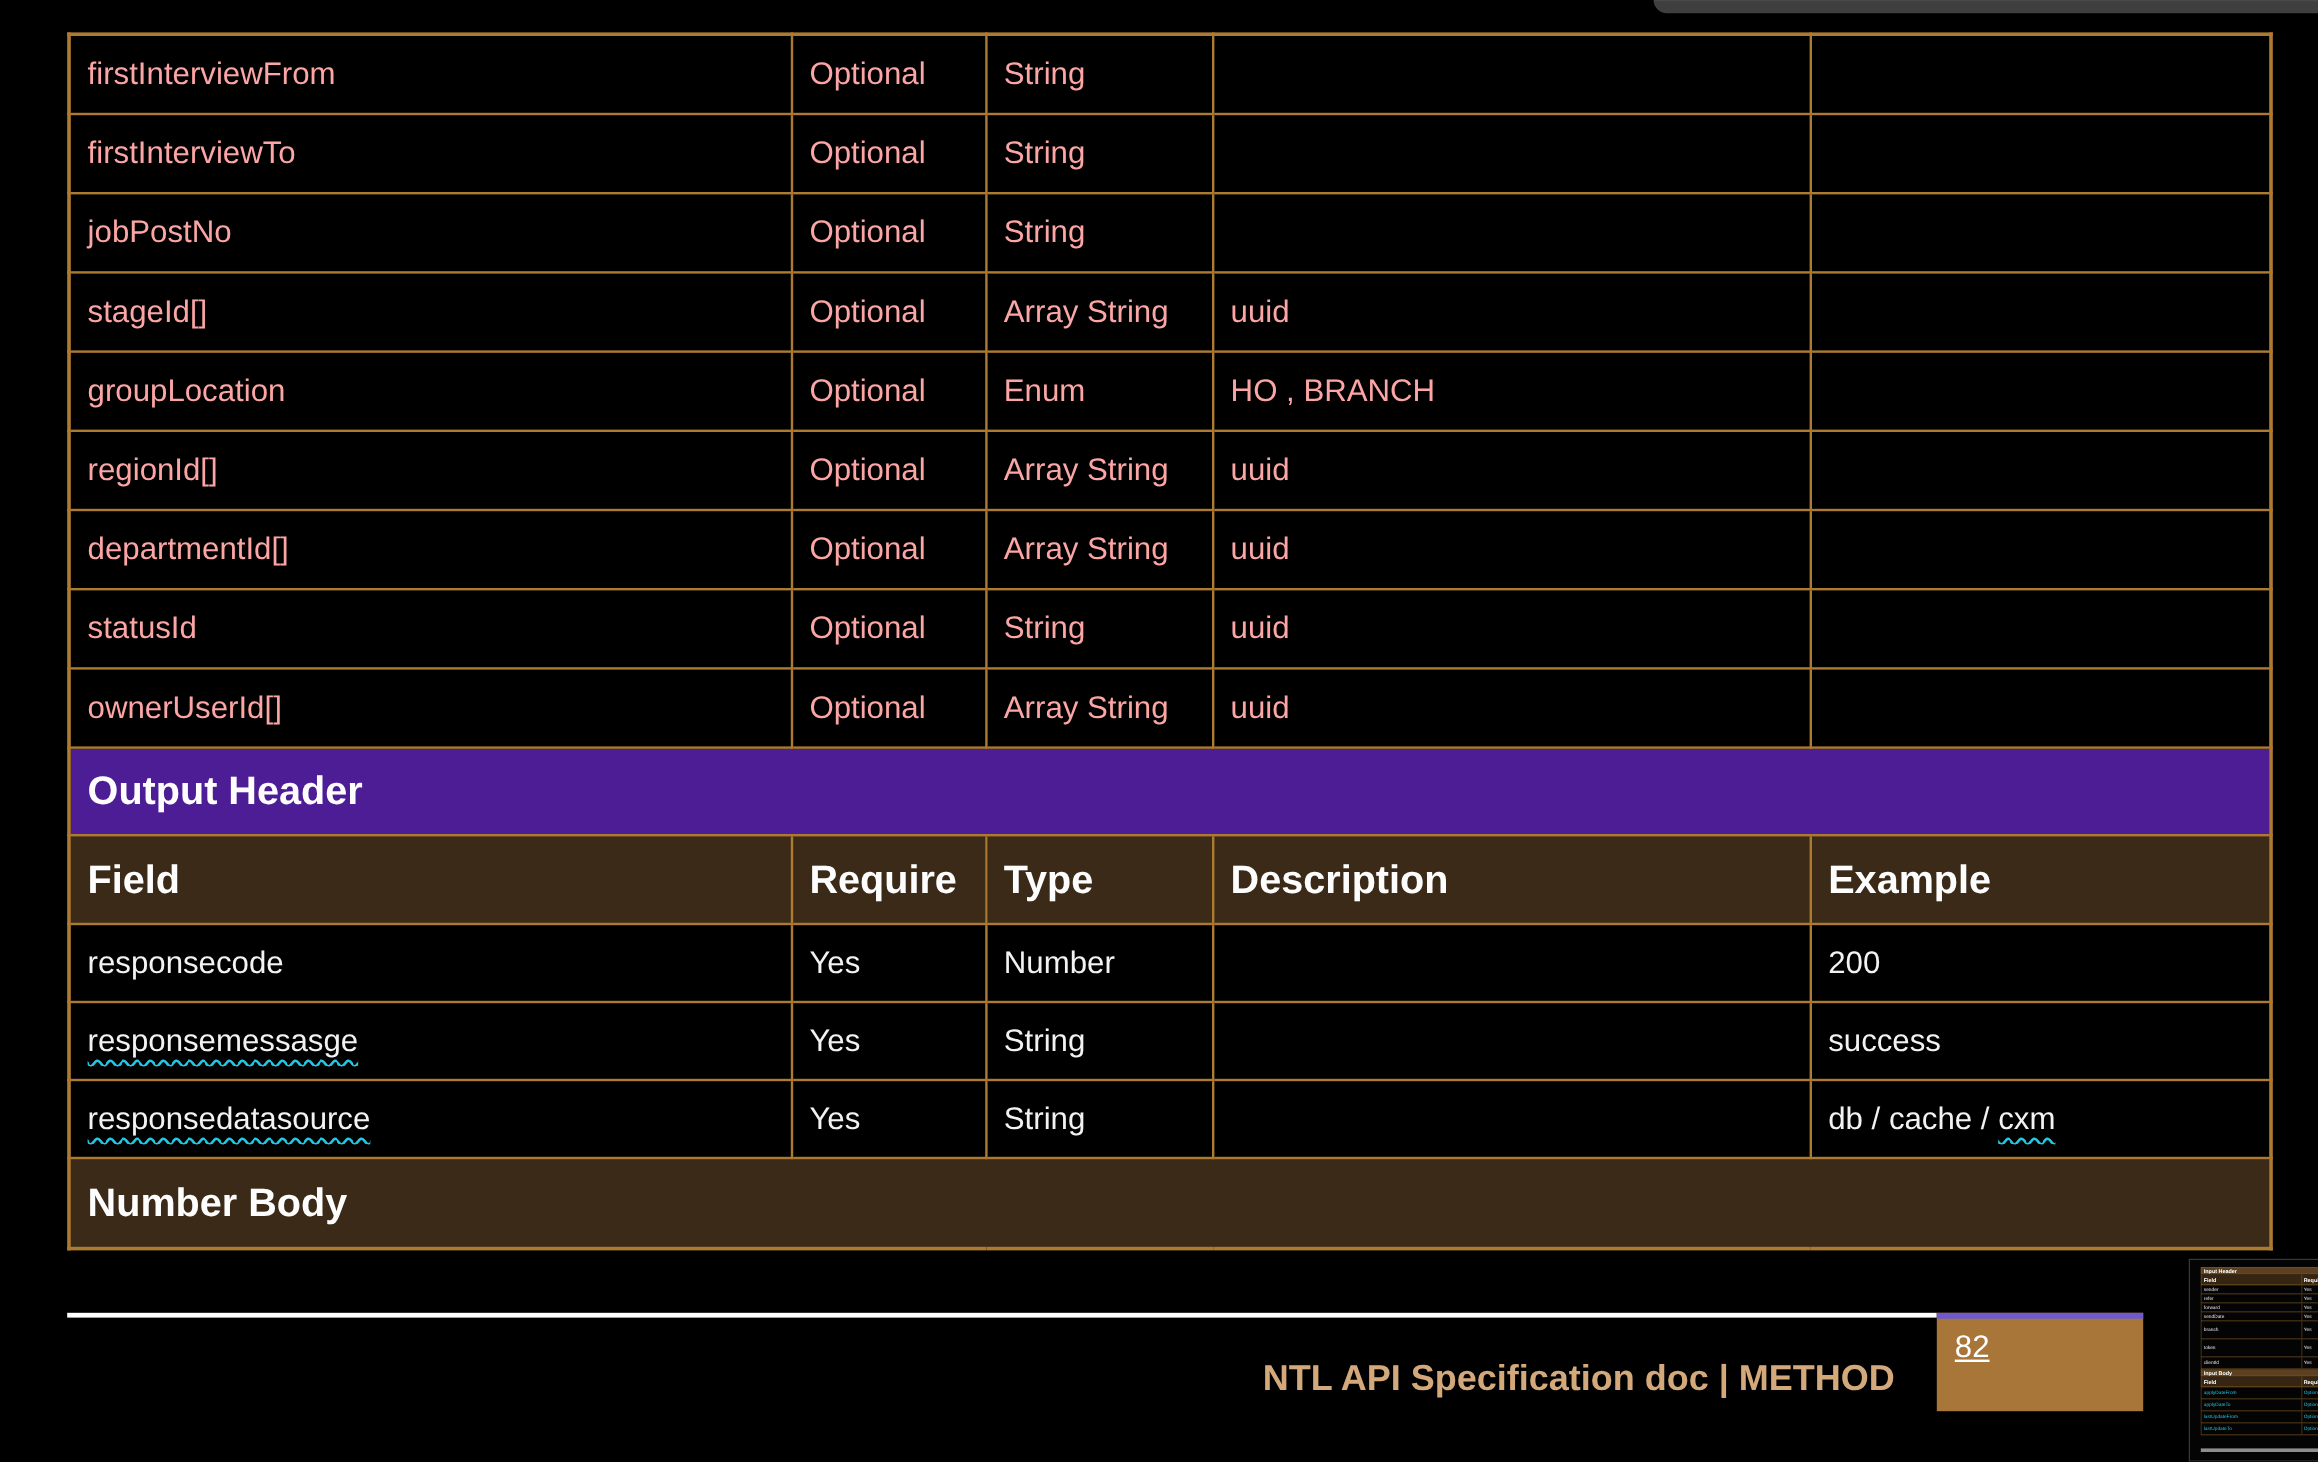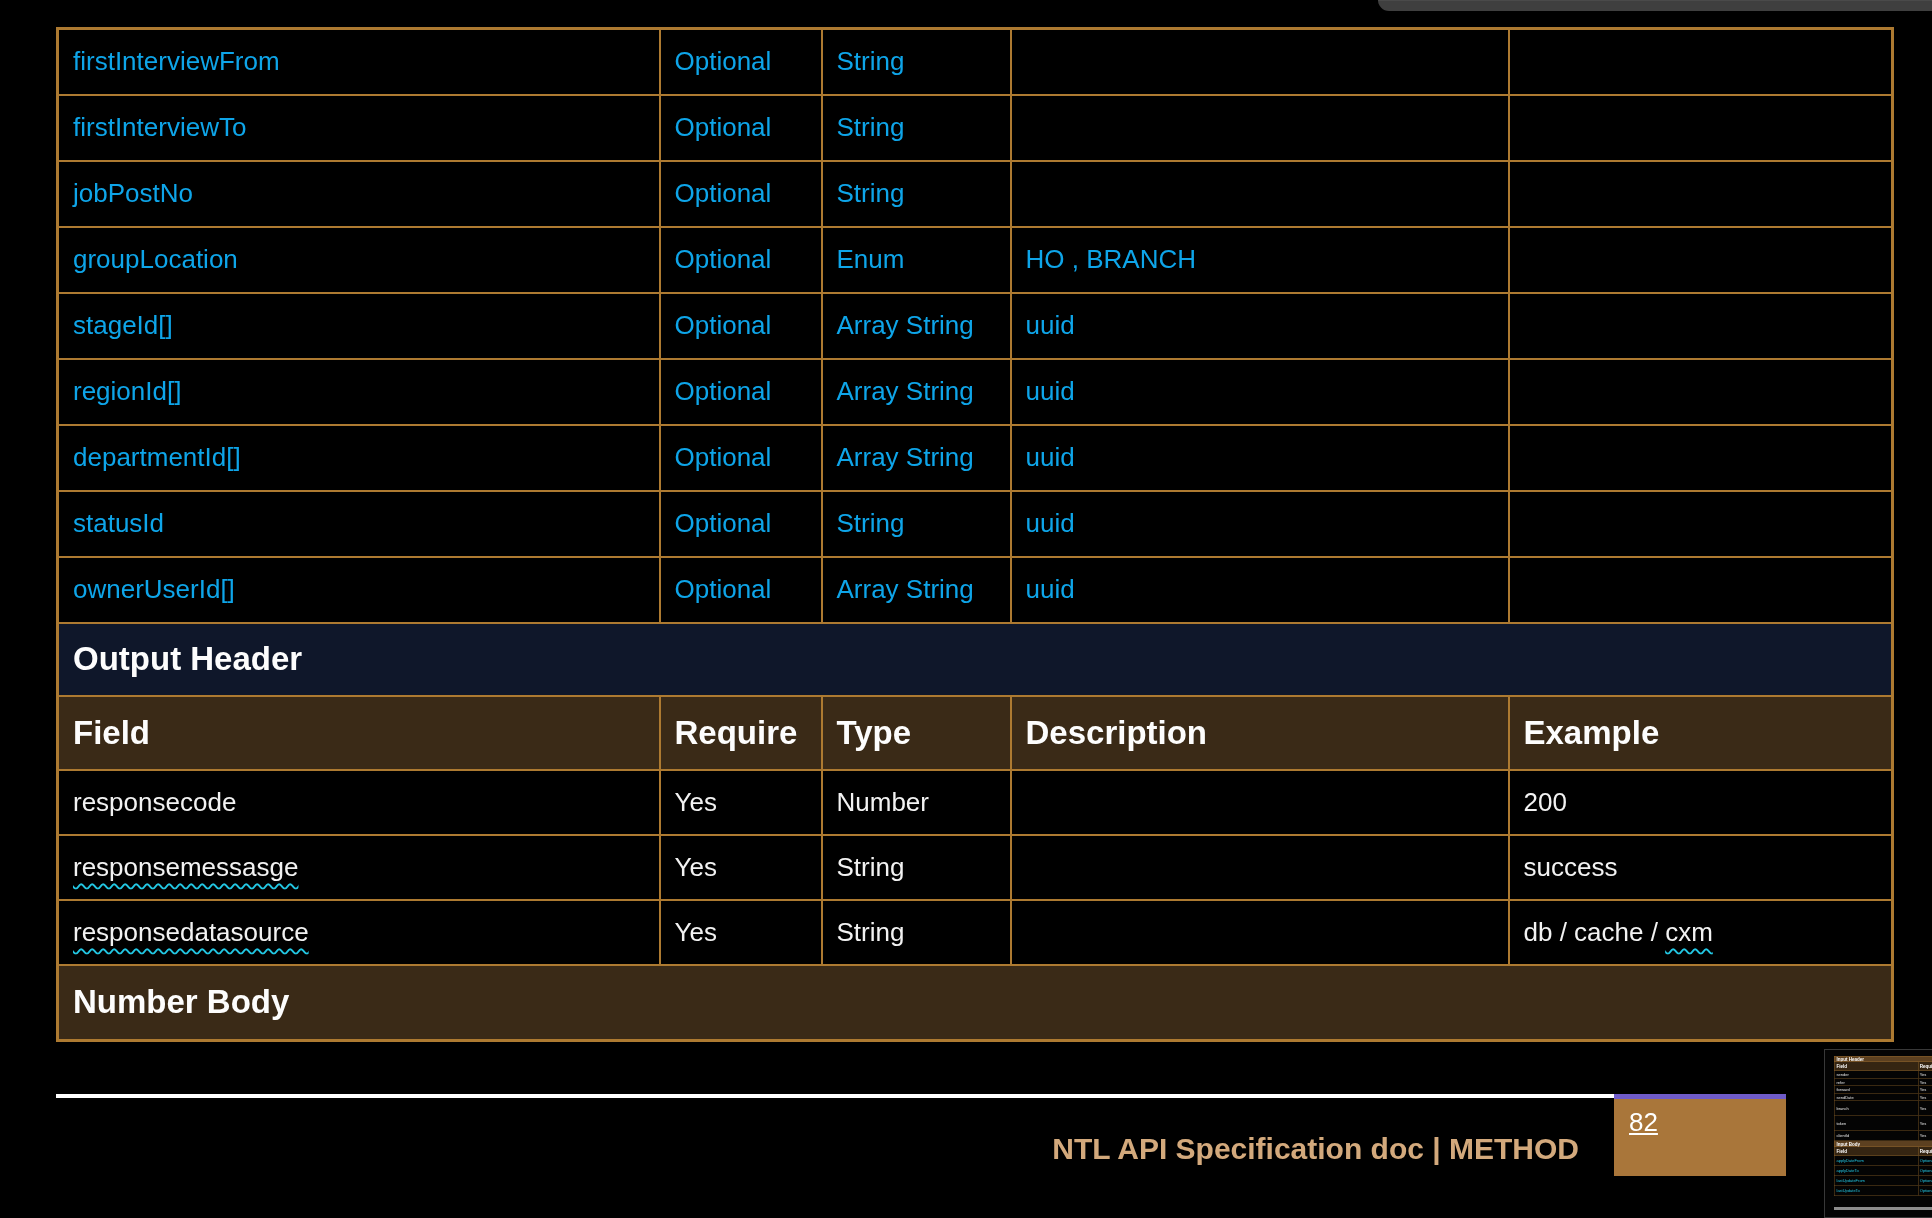--- a/index.html
+++ b/index.html
@@ -17,25 +17,25 @@
   table.spec{
     position:absolute;left:56px;top:27px;width:1835px;
     border-collapse:collapse;table-layout:fixed;
     border:3px solid #ad7a31;
   }
   table.spec td{
     border:2px solid #ad7a31;padding:0 6px 0 14px;vertical-align:middle;
     overflow:hidden;white-space:nowrap;font-size:26px;
   }
   tr.r-in{height:66px;}
-  tr.r-in td{color:#0ea5e9;}
+  tr.r-in td{color:#fca5a5;}
   tr.r-out{height:65px;}
   tr.r-out td{color:#f2f2f2;}
   tr.r-band-light{height:73px;}
-  tr.r-band-light td{background:#0f172a;color:#fdfdfd;font-weight:bold;font-size:33px;}
+  tr.r-band-light td{background:#4c1d95;color:#fdfdfd;font-weight:bold;font-size:33px;}
   tr.r-band-dark{height:76px;}
   tr.r-band-dark td{background:#3a2a17;color:#fdfdfd;font-weight:bold;font-size:33px;}
   tr.r-hdr{height:74px;}
   tr.r-hdr td{background:#3a2a17;color:#fdfdfd;font-weight:bold;font-size:33px;}
   .wavy{
     text-decoration-line:underline;text-decoration-style:wavy;
     text-decoration-color:#22c7e3;text-decoration-thickness:2px;
     text-underline-offset:7px;
     text-align:center;
   }
@@ -111,31 +111,31 @@
         <td><span></span></td>
       </tr>
       <tr class="r-in">
         <td><span>jobPostNo</span></td>
         <td><span>Optional</span></td>
         <td><span>String</span></td>
         <td><span></span></td>
         <td><span></span></td>
       </tr>
       <tr class="r-in">
+        <td><span>stageId[]</span></td>
+        <td><span>Optional</span></td>
+        <td><span>Array String</span></td>
+        <td><span>uuid</span></td>
+        <td><span></span></td>
+      </tr>
+      <tr class="r-in">
         <td><span>groupLocation</span></td>
         <td><span>Optional</span></td>
         <td><span>Enum</span></td>
         <td><span>HO , BRANCH</span></td>
-        <td><span></span></td>
-      </tr>
-      <tr class="r-in">
-        <td><span>stageId[]</span></td>
-        <td><span>Optional</span></td>
-        <td><span>Array String</span></td>
-        <td><span>uuid</span></td>
         <td><span></span></td>
       </tr>
       <tr class="r-in">
         <td><span>regionId[]</span></td>
         <td><span>Optional</span></td>
         <td><span>Array String</span></td>
         <td><span>uuid</span></td>
         <td><span></span></td>
       </tr>
       <tr class="r-in">

